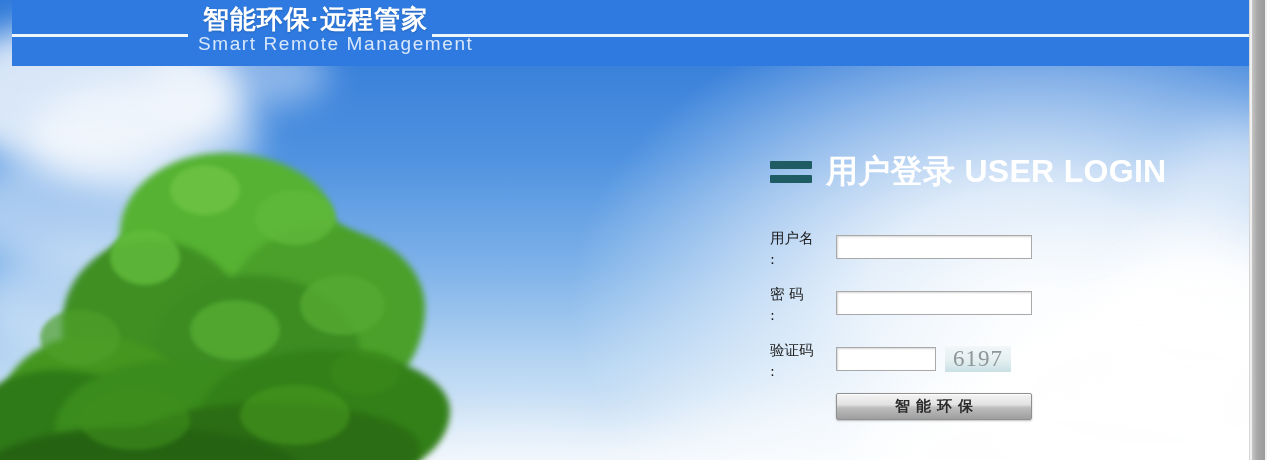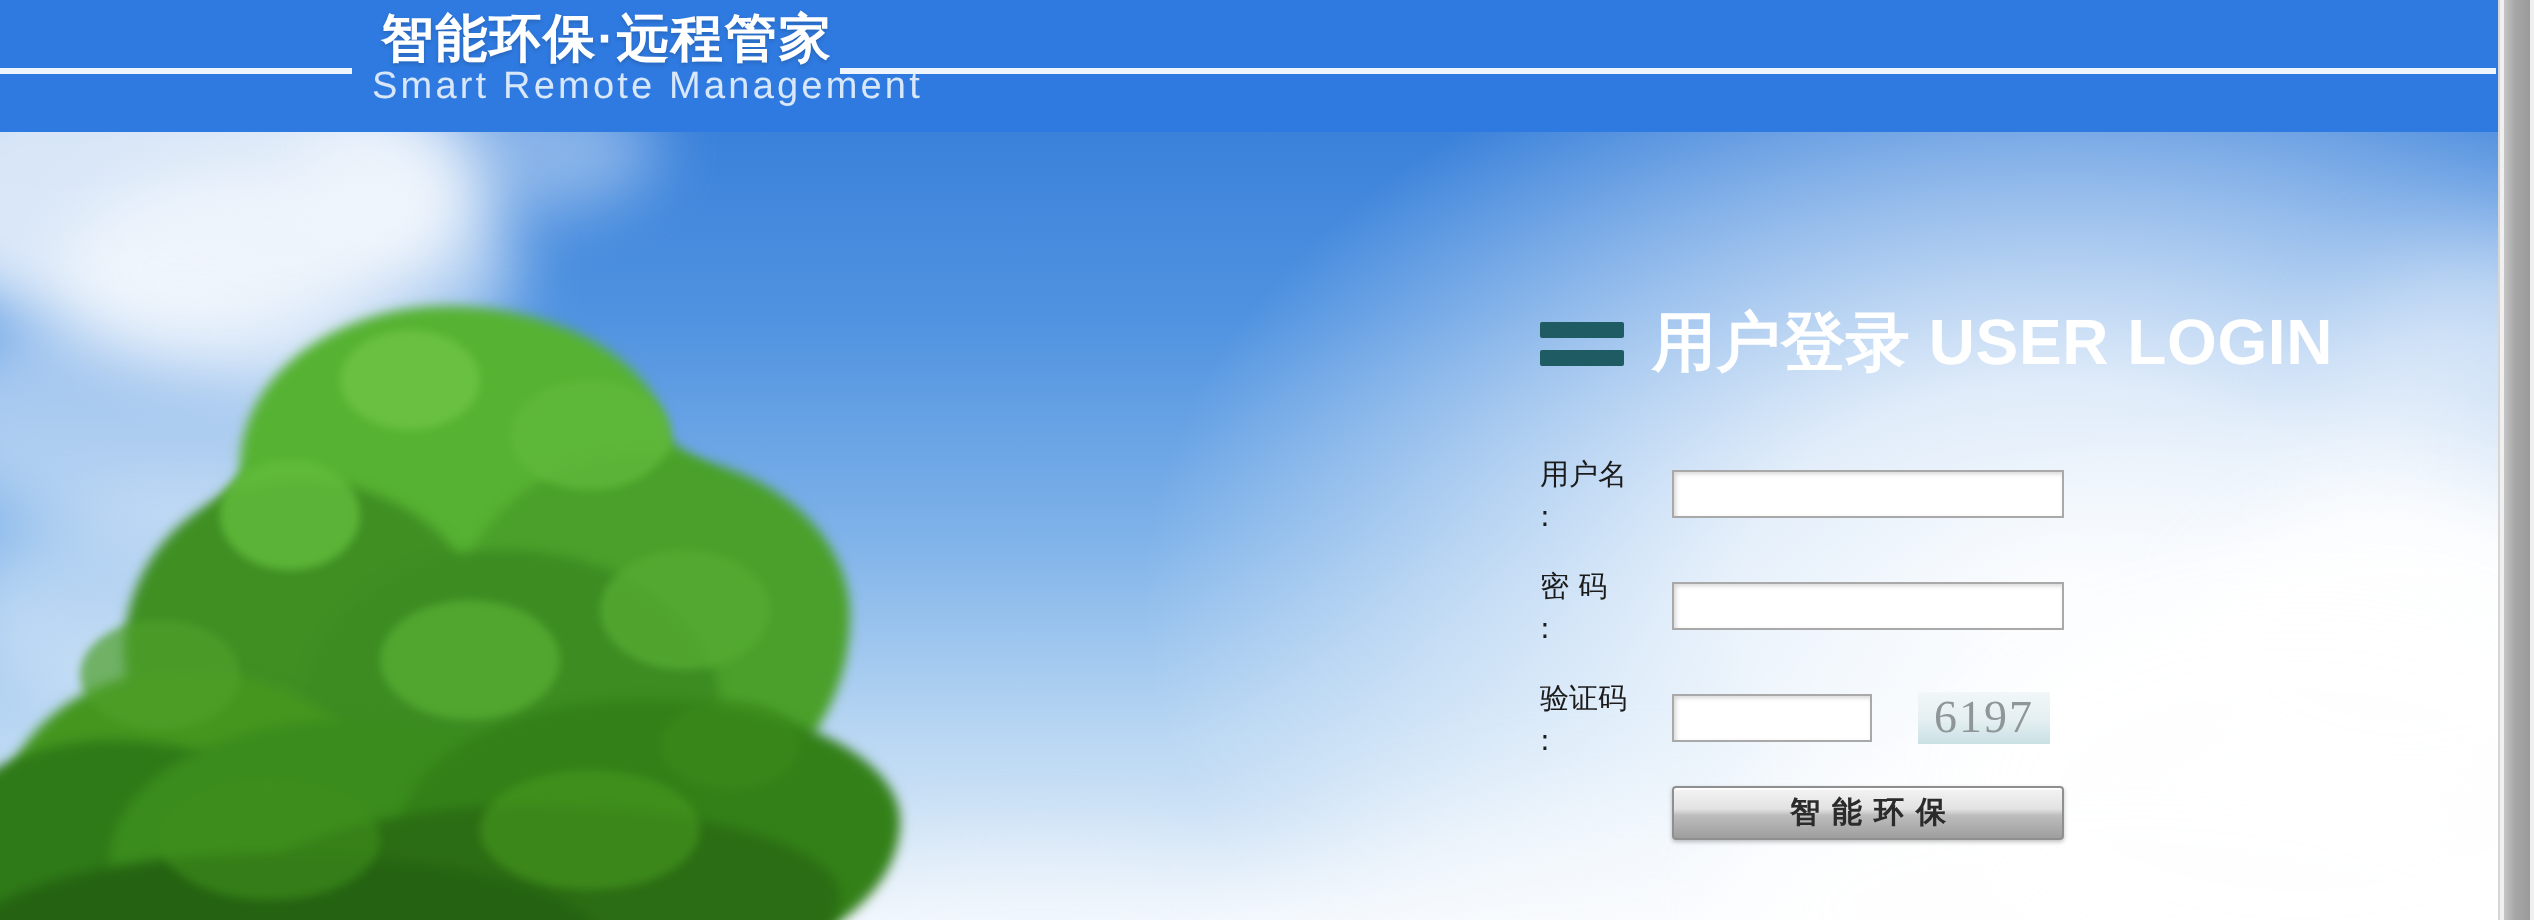--- a/index.html
+++ b/index.html
@@ -33,21 +33,21 @@
   .c10{left:1160px;top:120px;width:180px;height:220px;opacity:.45;filter:blur(26px);}
   .c11{left:380px;top:420px;width:280px;height:90px;opacity:.40;filter:blur(20px);}
 
   
   .tree{position:absolute;left:0;top:135px;width:470px;height:325px;overflow:hidden;}
   .blob{position:absolute;border-radius:48% 52% 46% 54%/50% 45% 55% 50%;filter:blur(3px);}
   .trunkline{position:absolute;background:#16340f;filter:blur(1px);}
   .leafspray{position:absolute;border-radius:50%;filter:blur(2px);}
 
   
-  .header{position:absolute;left:0;top:0;width:1250px;height:66px;background:#2f7ae0;}
+  .header{position:absolute;left:12px;top:0;width:1250px;height:66px;background:#2f7ae0;}
   .hline{position:absolute;top:34px;height:3px;background:#ffffff;opacity:.92;}
   .hline-l{left:0;width:176px;}
   .hline-r{left:420px;width:828px;}
   .brand{position:absolute;left:186px;top:4px;width:235px;text-align:center;}
   .brand-cn{
     font-size:26px;font-weight:bold;color:#ffffff;letter-spacing:1px;
     line-height:30px;white-space:nowrap;
     text-shadow:0 1px 2px rgba(0,0,0,.18);
   }
   .brand-en{
@@ -63,21 +63,21 @@
   .title-text{
     font-size:32px;font-weight:bold;color:#ffffff;white-space:nowrap;
     letter-spacing:.3px;
   }
 
   .form-row{display:flex;align-items:center;margin-bottom:10px;}
   .form-label{
     width:66px;flex:0 0 66px;font-size:14.5px;color:#1b1b1b;
     line-height:21px;padding-top:4px;font-family:"DejaVu Sans",sans-serif;
   }
-  .field-wrap{display:flex;align-items:center;gap:23px;}
+  .field-wrap{display:flex;align-items:center;gap:9px;}
   .txt{
     width:196px;height:24px;border:1px solid #a9a9a9;background:#ffffff;
     box-shadow:inset 1px 1px 2px rgba(0,0,0,.16);
     font-size:14px;color:#111;padding:0 4px;box-sizing:border-box;outline:none;
   }
   .txt.small{width:100px;}
   .captcha{
     width:66px;height:26px;line-height:26px;text-align:center;
     font-family:"Liberation Serif","DejaVu Serif",serif;
     font-size:23px;color:#8e9699;letter-spacing:1px;

